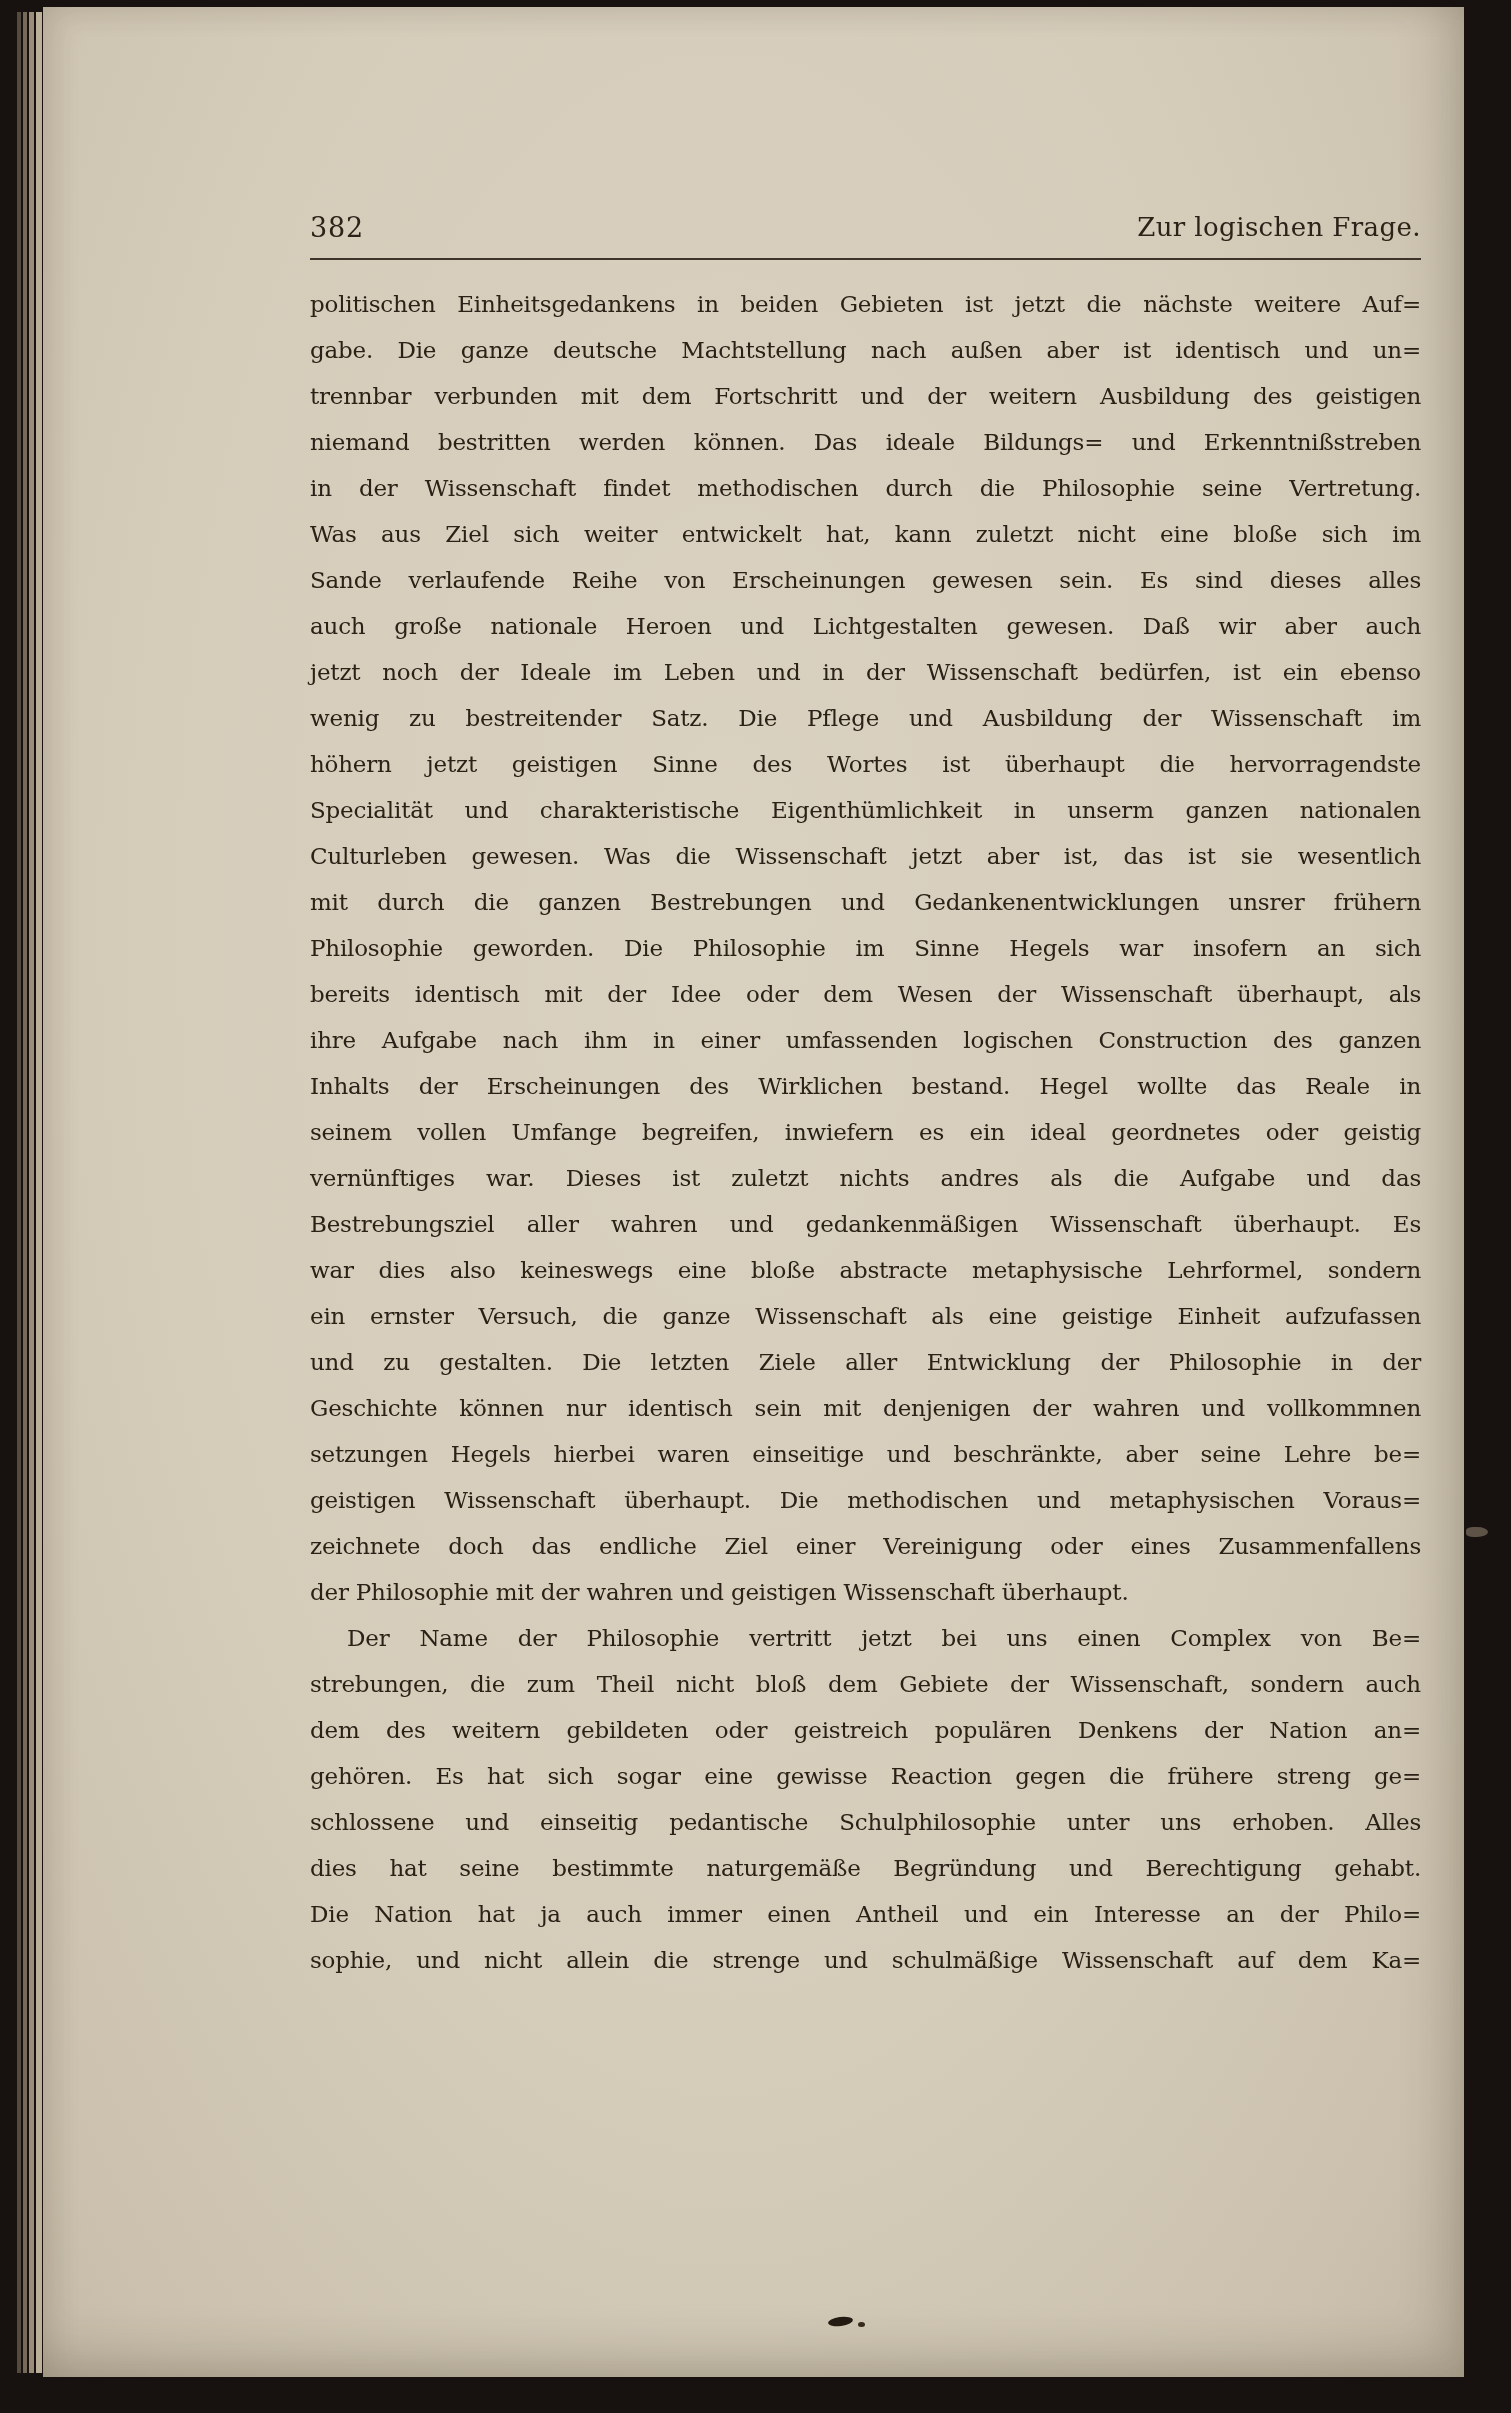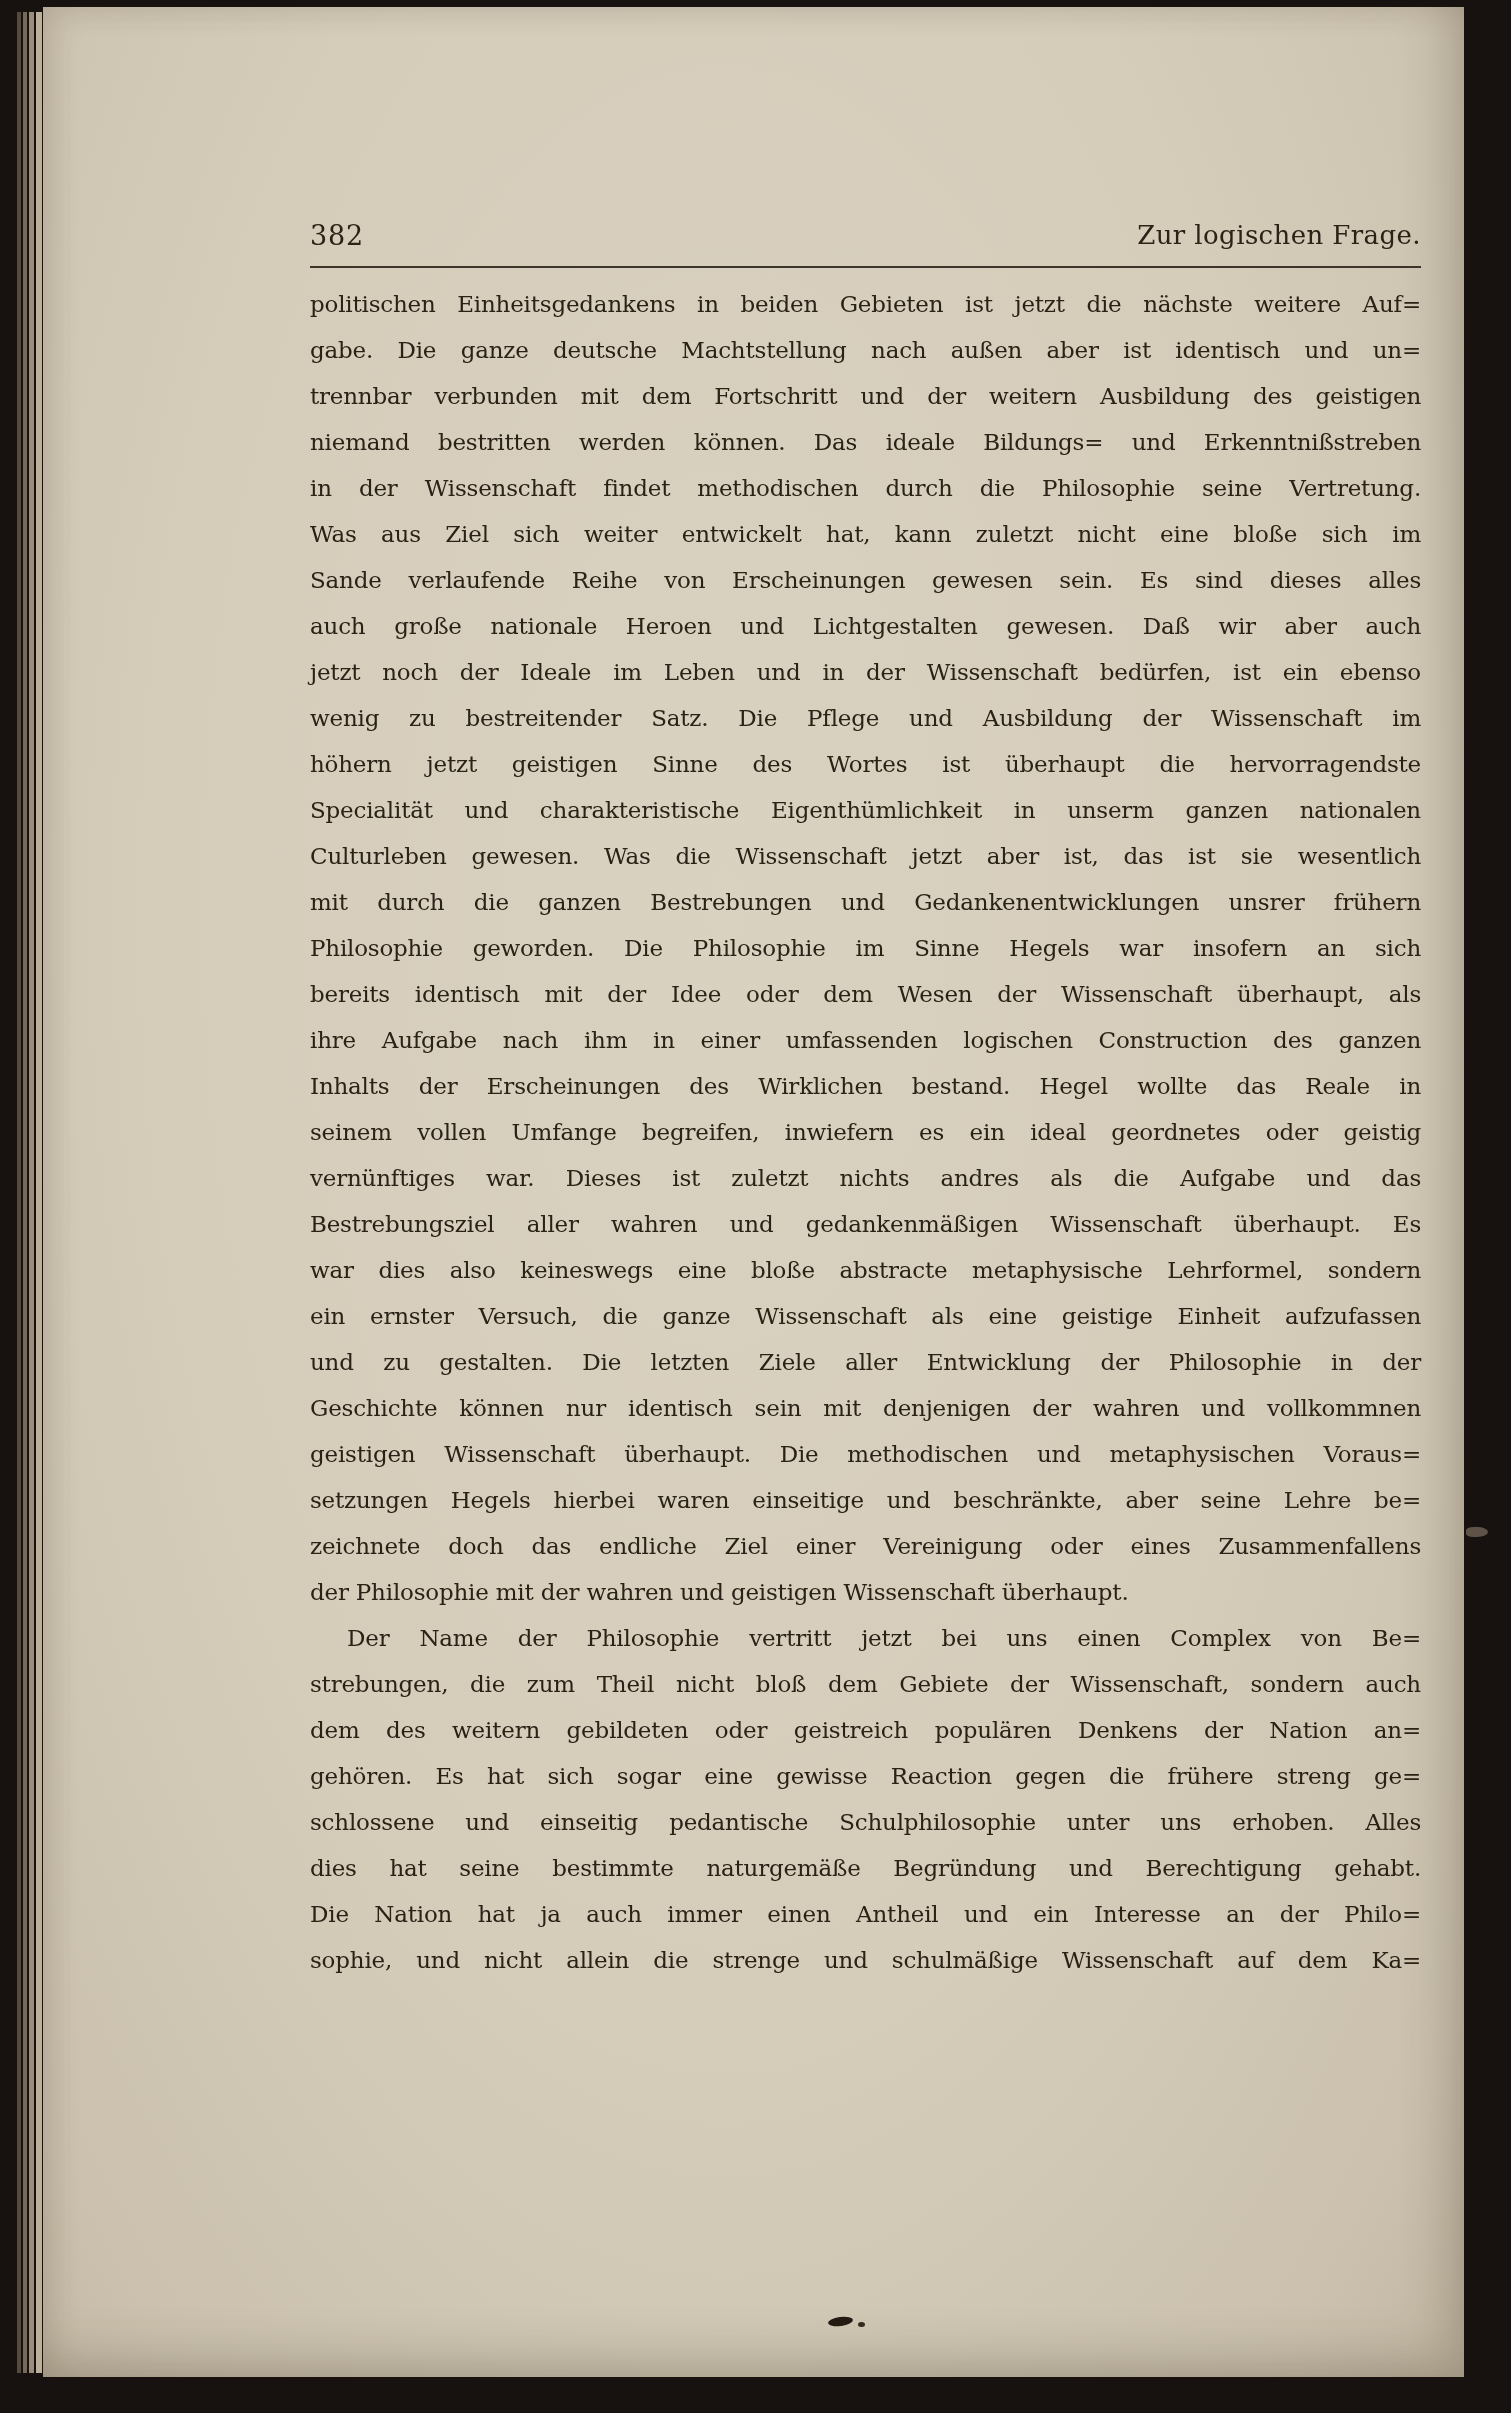--- a/index.html
+++ b/index.html
@@ -46,21 +46,20 @@
   }
 
   .header {
     position: absolute;
     left: 267px;
     top: 199px;
     width: 1111px;
     height: 52px;
     border-bottom: 2.5px solid #3e352a;
     color: #2c2318;
-    margin-top: 8px;
   }
   .page-num {
     position: absolute;
     left: 0;
     top: 6.7px;
     font-size: 27px;
     letter-spacing: 0.8px;
   }
   .header-title {
     position: absolute;
@@ -158,22 +157,22 @@
           <div class="line">bereits identisch mit der Idee oder dem Wesen der Wissenschaft überhaupt, als</div>
           <div class="line">ihre Aufgabe nach ihm in einer umfassenden logischen Construction des ganzen</div>
           <div class="line">Inhalts der Erscheinungen des Wirklichen bestand.  Hegel wollte das Reale in</div>
           <div class="line">seinem vollen Umfange begreifen, inwiefern es ein ideal geordnetes oder geistig</div>
           <div class="line">vernünftiges war.  Dieses ist zuletzt nichts andres als die Aufgabe und das</div>
           <div class="line">Bestrebungsziel aller wahren und gedankenmäßigen Wissenschaft überhaupt.  Es</div>
           <div class="line">war dies also keineswegs eine bloße abstracte metaphysische Lehrformel, sondern</div>
           <div class="line">ein ernster Versuch, die ganze Wissenschaft als eine geistige Einheit aufzufassen</div>
           <div class="line">und zu gestalten.  Die letzten Ziele aller Entwicklung der Philosophie in der</div>
           <div class="line">Geschichte können nur identisch sein mit denjenigen der wahren und vollkommnen</div>
+          <div class="line">setzungen Hegels hierbei waren einseitige und beschränkte, aber seine Lehre be=</div>
           <div class="line">geistigen Wissenschaft überhaupt.  Die methodischen und metaphysischen Voraus=</div>
-          <div class="line">setzungen Hegels hierbei waren einseitige und beschränkte, aber seine Lehre be=</div>
           <div class="line">zeichnete doch das endliche Ziel einer Vereinigung oder eines Zusammenfallens</div>
           <div class="line para-end">der Philosophie mit der wahren und geistigen Wissenschaft überhaupt.</div>
         </div>
         <div>
           <div class="line indent">Der Name der Philosophie vertritt jetzt bei uns einen Complex von Be=</div>
           <div class="line">strebungen, die zum Theil nicht bloß dem Gebiete der Wissenschaft, sondern auch</div>
           <div class="line">dem des weitern gebildeten oder geistreich populären Denkens der Nation an=</div>
           <div class="line">gehören.  Es hat sich sogar eine gewisse Reaction gegen die frühere streng ge=</div>
           <div class="line">schlossene und einseitig pedantische Schulphilosophie unter uns erhoben.  Alles</div>
           <div class="line">dies hat seine bestimmte naturgemäße Begründung und Berechtigung gehabt.</div>

